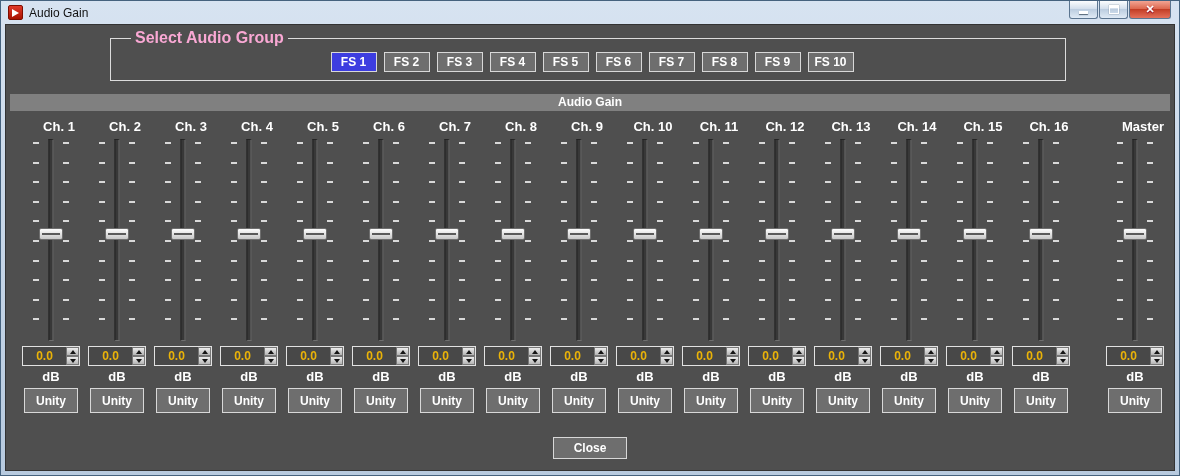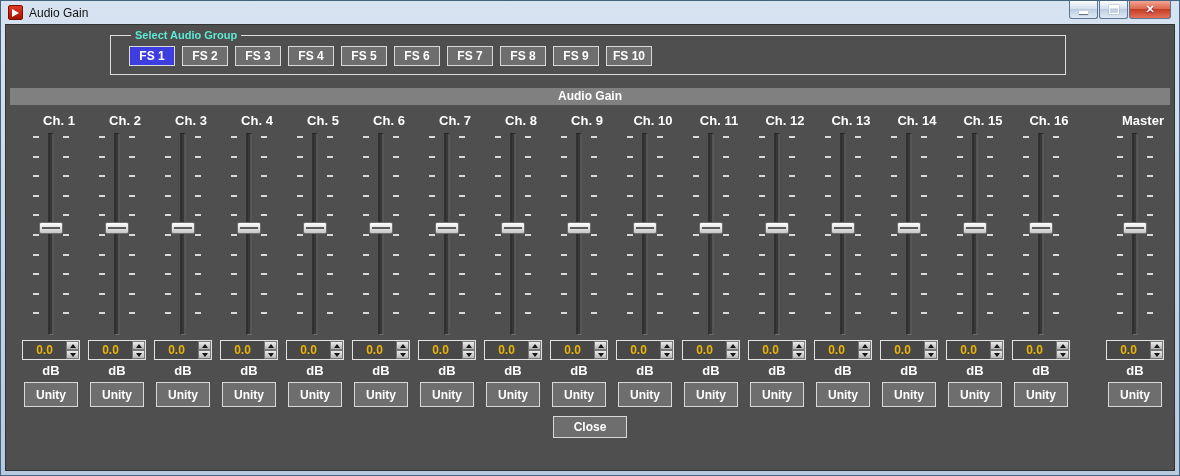--- a/index.html
+++ b/index.html
@@ -41,22 +41,22 @@
 
   .client {
     position:absolute; left:4px; right:4px; top:23px; bottom:4px;
     background:#4f4f4f; border:1px solid #333; overflow:hidden;
   }
 
   fieldset.groupbox {
     margin:4px 0 0 104px; width:956px;
     border:1px solid #dcdcdc; padding:5px 10px 8px 18px;
   }
-  fieldset.groupbox legend { color:#5eead4; font-size:11px; font-weight:bold; padding:0 4px; margin-left:2px; }
-  .btn-row { display:flex; align-items:center; }
+  fieldset.groupbox legend { color:#f9a8d4; font-size:16px; font-weight:bold; padding:0 4px; margin-left:2px; }
+  .btn-row { display:flex; align-items:center;flex-direction:column; }
   .fs-group { display:flex; gap:7px; }
   .opt-group { display:flex; gap:6px; margin-left:22px; }
 
   .btn {
     background:#6e6e6e; color:#fff; border:1px solid #d8d8d8;
     font-family:"Liberation Sans", sans-serif; font-weight:bold; font-size:12px;
     cursor:default; line-height:1;
   }
   .fs-btn  { width:46px; height:20px; }
   .fs-btn.selected { background:#3d3de0; }
@@ -102,21 +102,21 @@
   .spin {
     flex:1; padding:0; background:linear-gradient(#ececec,#b5b5b5);
     border:1px solid #777; display:flex; align-items:center; justify-content:center; cursor:default;
   }
   .tri-up   { width:0; height:0; border-left:3px solid transparent; border-right:3px solid transparent; border-bottom:4px solid #151515; }
   .tri-down { width:0; height:0; border-left:3px solid transparent; border-right:3px solid transparent; border-top:4px solid #151515; }
 
   .unit { color:#fff; font-size:13px; font-weight:bold; height:17px; line-height:17px; margin-top:2px; }
   .unity-btn { margin-top:3px; width:54px; height:25px; }
 
-  .footer { text-align:center; margin-top:9px; }
+  .footer { text-align:center; margin-top:24px; }
   .close-btn { width:74px; height:22px; }
 </style>
 </head>
 <body>
 
 <div class="window">
   <div class="titlebar">
     <span class="app-icon"></span>
     <span class="title">Audio Gain</span>
   </div>

